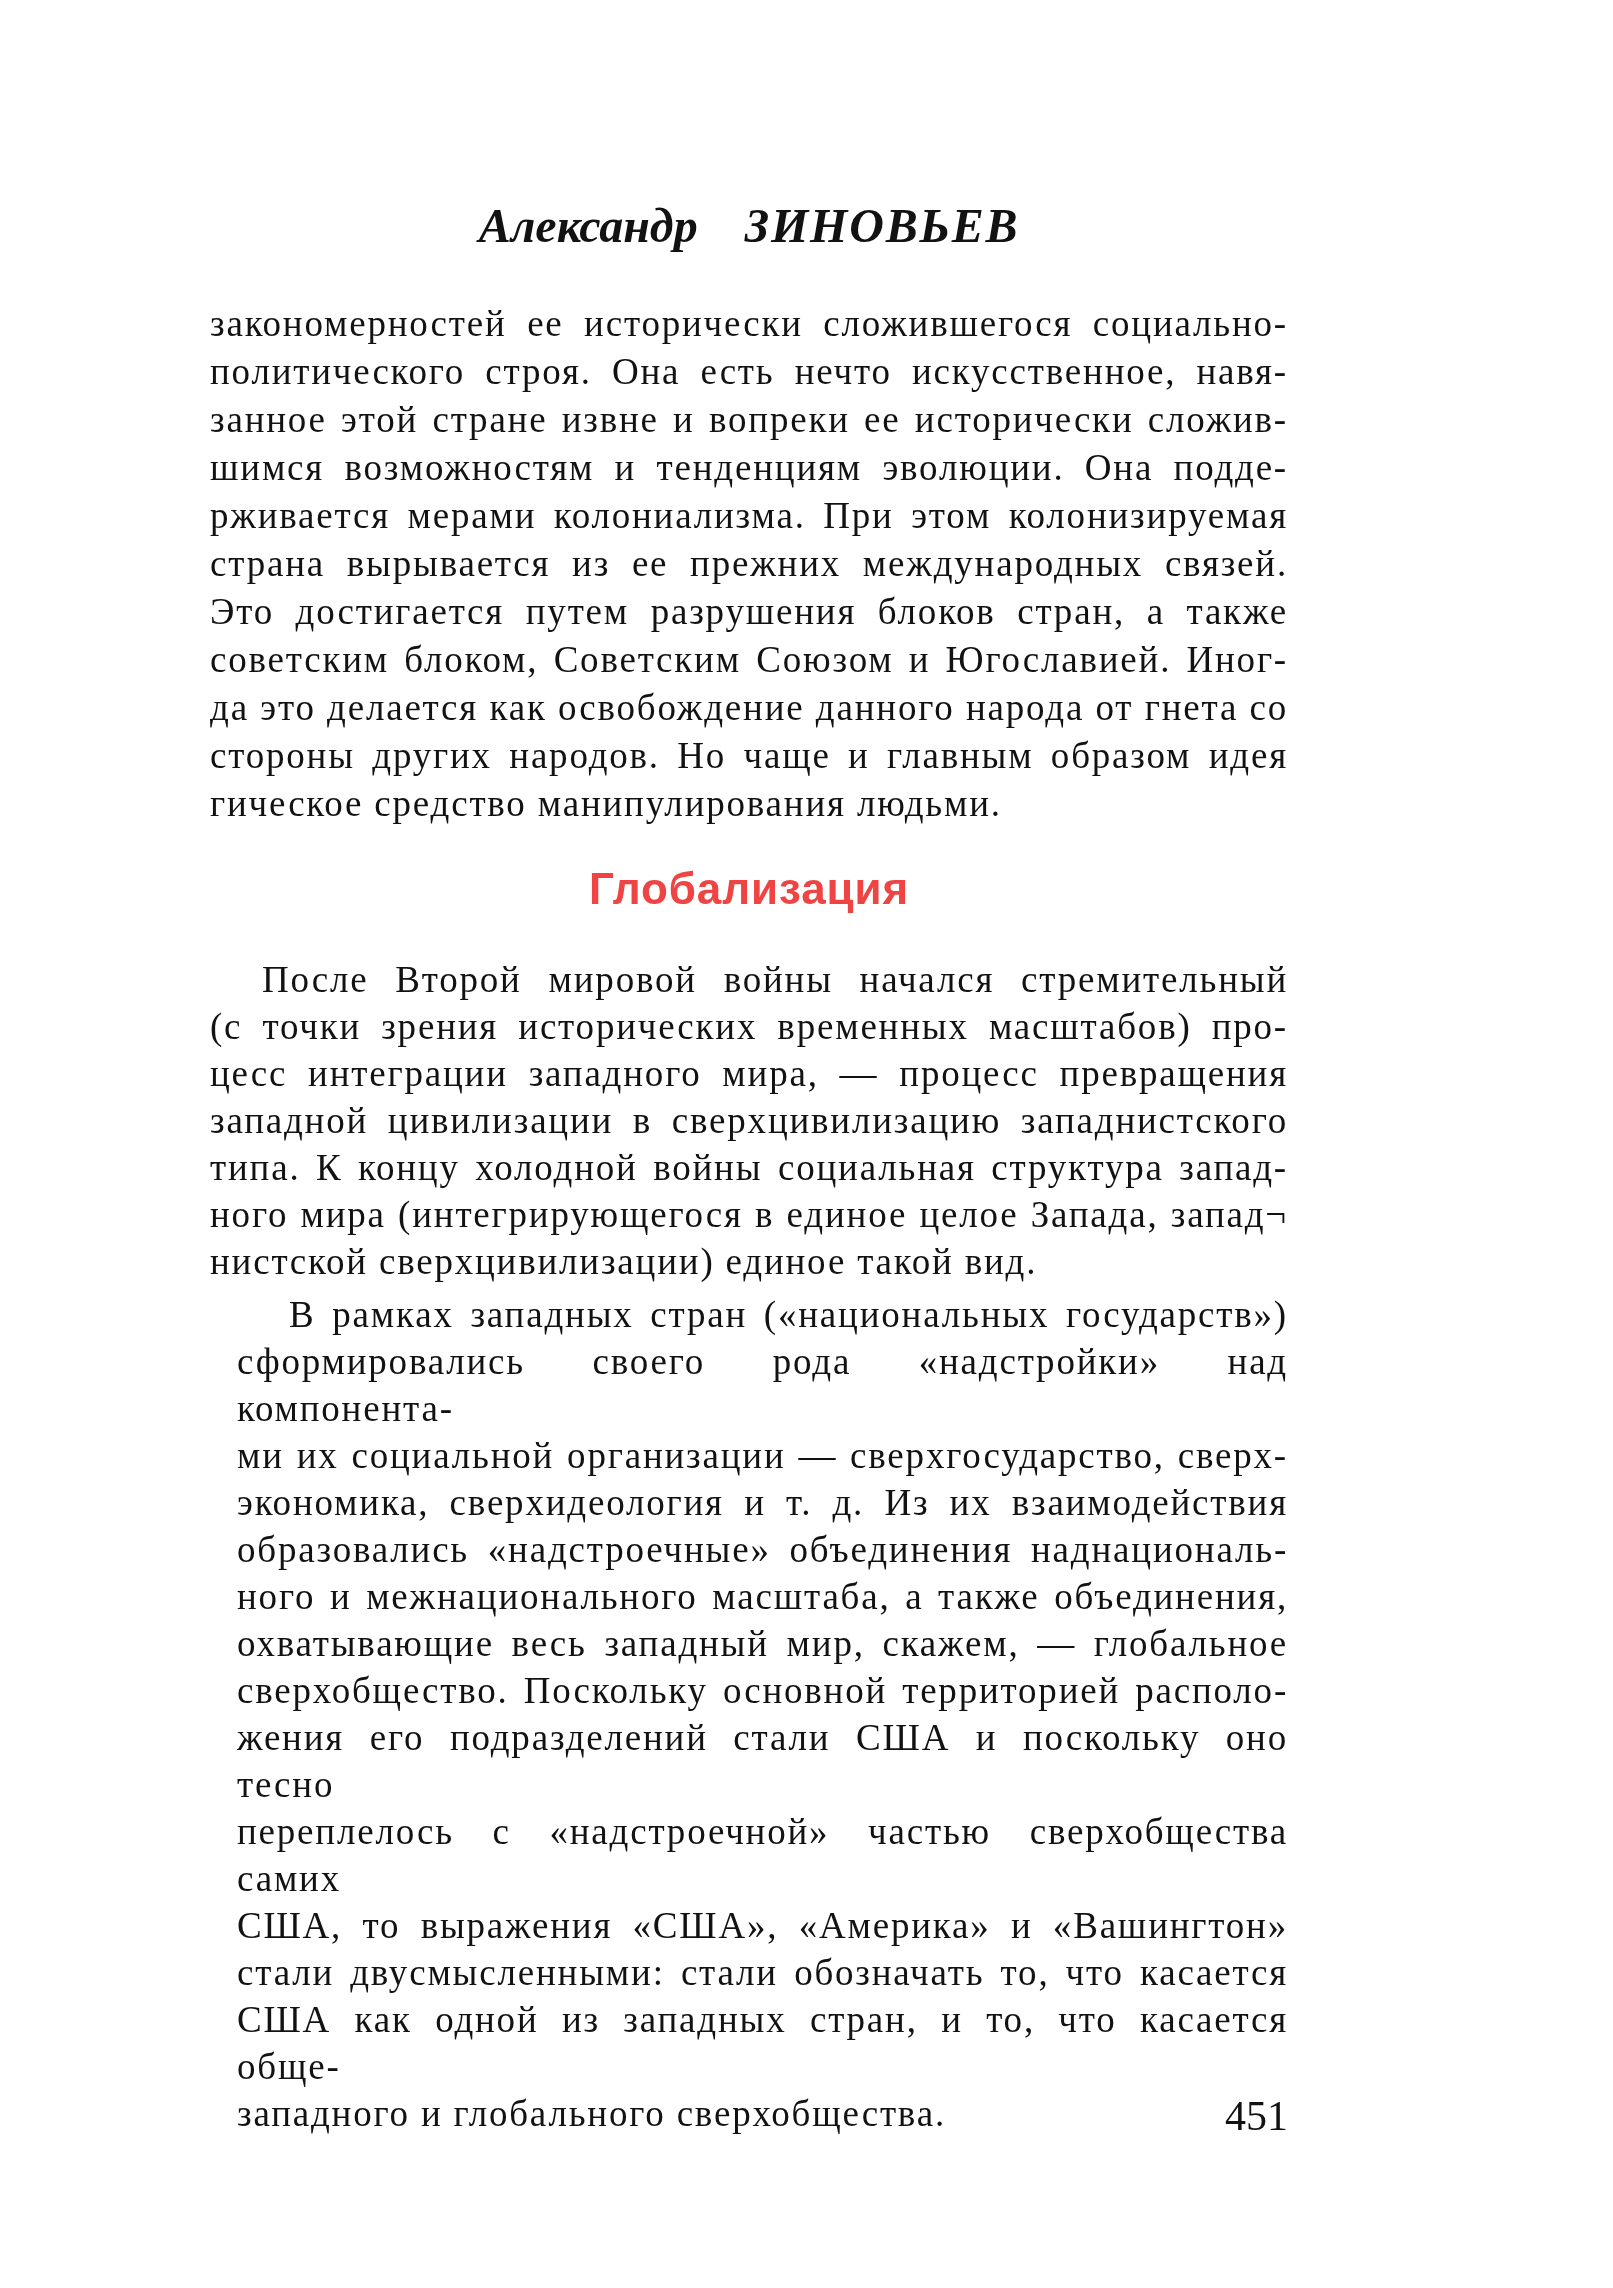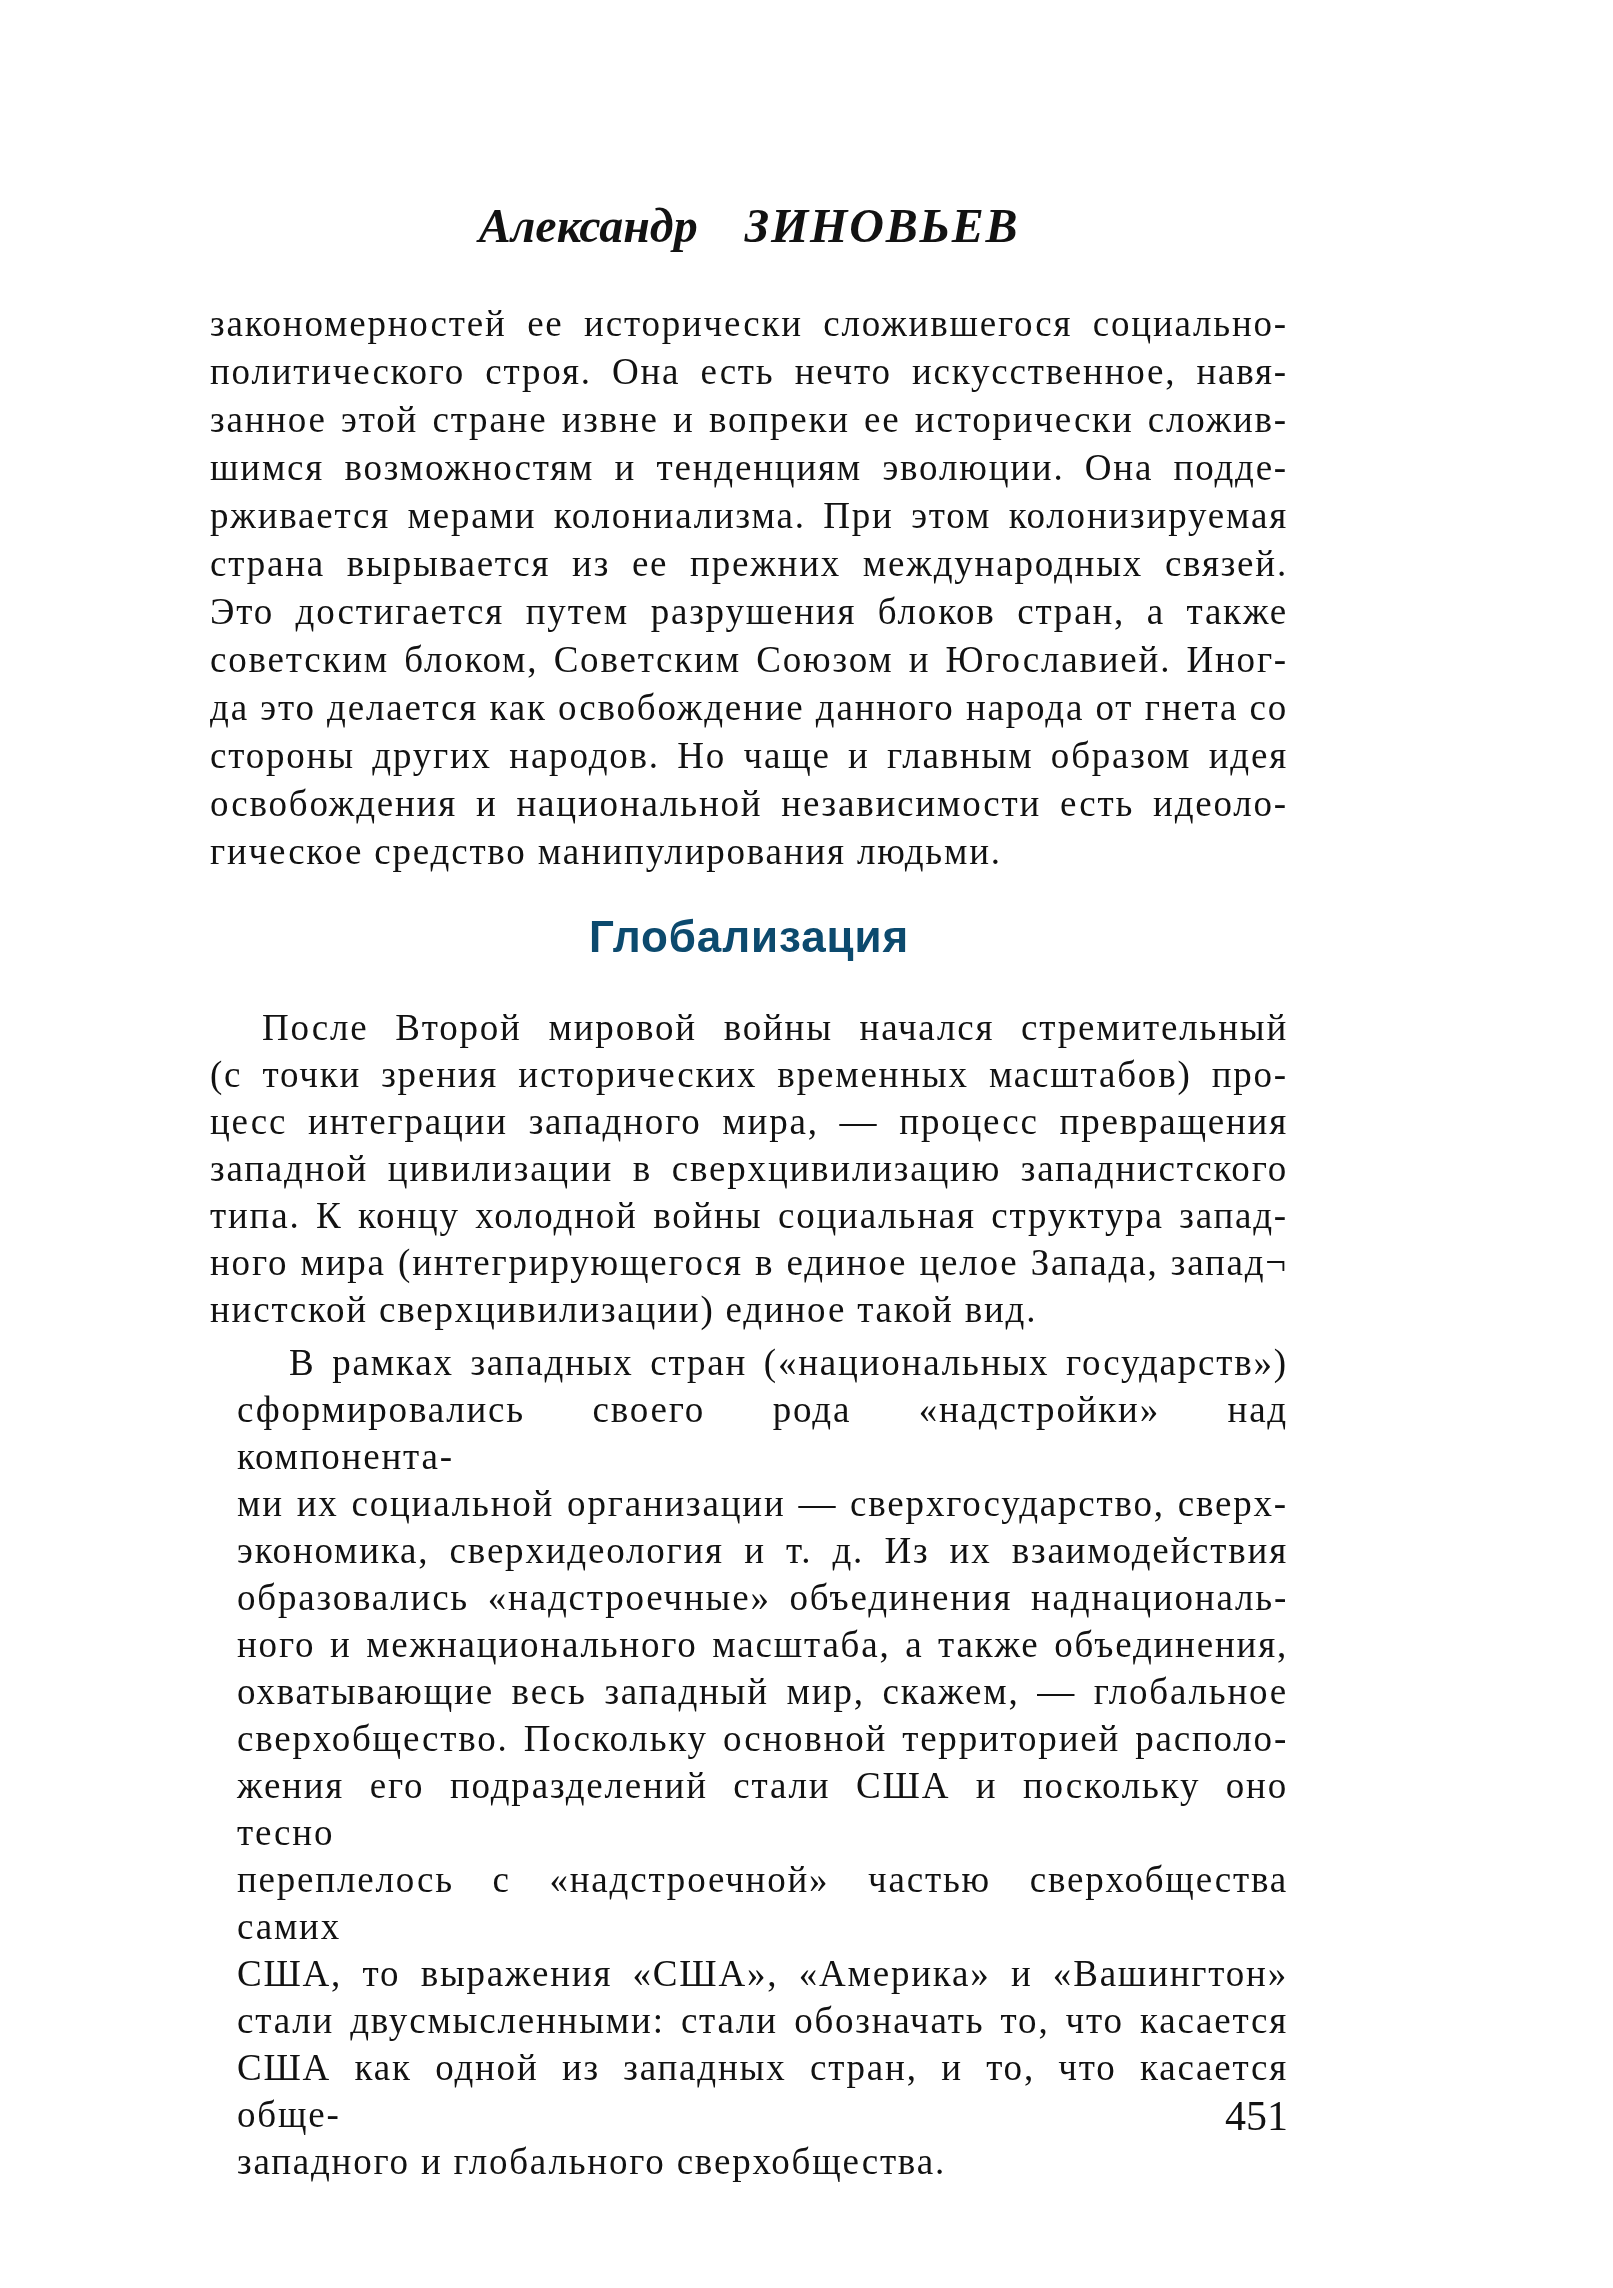--- a/index.html
+++ b/index.html
@@ -61,21 +61,21 @@
   .paragraph .line.last {
     text-align-last: left;
   }
   .paragraph .line.first-indent {
     padding-left: 52px;
   }
   .section-heading {
     font-family: "Liberation Sans", "DejaVu Sans", sans-serif;
     font-size: 44px;
     font-weight: bold;
-    color: #0c4a6e;
+    color: #ef4444;
     text-align: center;
     margin: 35px 0 41px 0;
     line-height: 52px;
     letter-spacing: 0.9px;
   }
   .paragraph-3 {
     margin-top: 5.5px;
     margin-left: 27px;
   }
   .page-number {
@@ -104,21 +104,20 @@
         <div class="line">закономерностей ее исторически сложившегося социально-</div>
         <div class="line">политического строя. Она есть нечто искусственное, навя-</div>
         <div class="line">занное этой стране извне и вопреки ее исторически сложив-</div>
         <div class="line">шимся возможностям и тенденциям эволюции. Она подде-</div>
         <div class="line">рживается мерами колониализма. При этом колонизируемая</div>
         <div class="line">страна вырывается из ее прежних международных связей.</div>
         <div class="line">Это достигается путем разрушения блоков стран, а также</div>
         <div class="line">советским блоком, Советским Союзом и Югославией. Иног-</div>
         <div class="line">да это делается как освобождение данного народа от гнета со</div>
         <div class="line">стороны других народов. Но чаще и главным образом идея</div>
-        <div class="line">освобождения и национальной независимости есть идеоло-</div>
         <div class="line last">гическое средство манипулирования людьми.</div>
       </div>
 
     <h2 class="section-heading">Глобализация</h2>
 
     <div class="paragraph tight paragraph-2">
         <div class="line first-indent">После Второй мировой войны начался стремительный</div>
         <div class="line">(с точки зрения исторических временных масштабов) про-</div>
         <div class="line">цесс интеграции западного мира, — процесс превращения</div>
         <div class="line">западной цивилизации в сверхцивилизацию западнистского</div>

